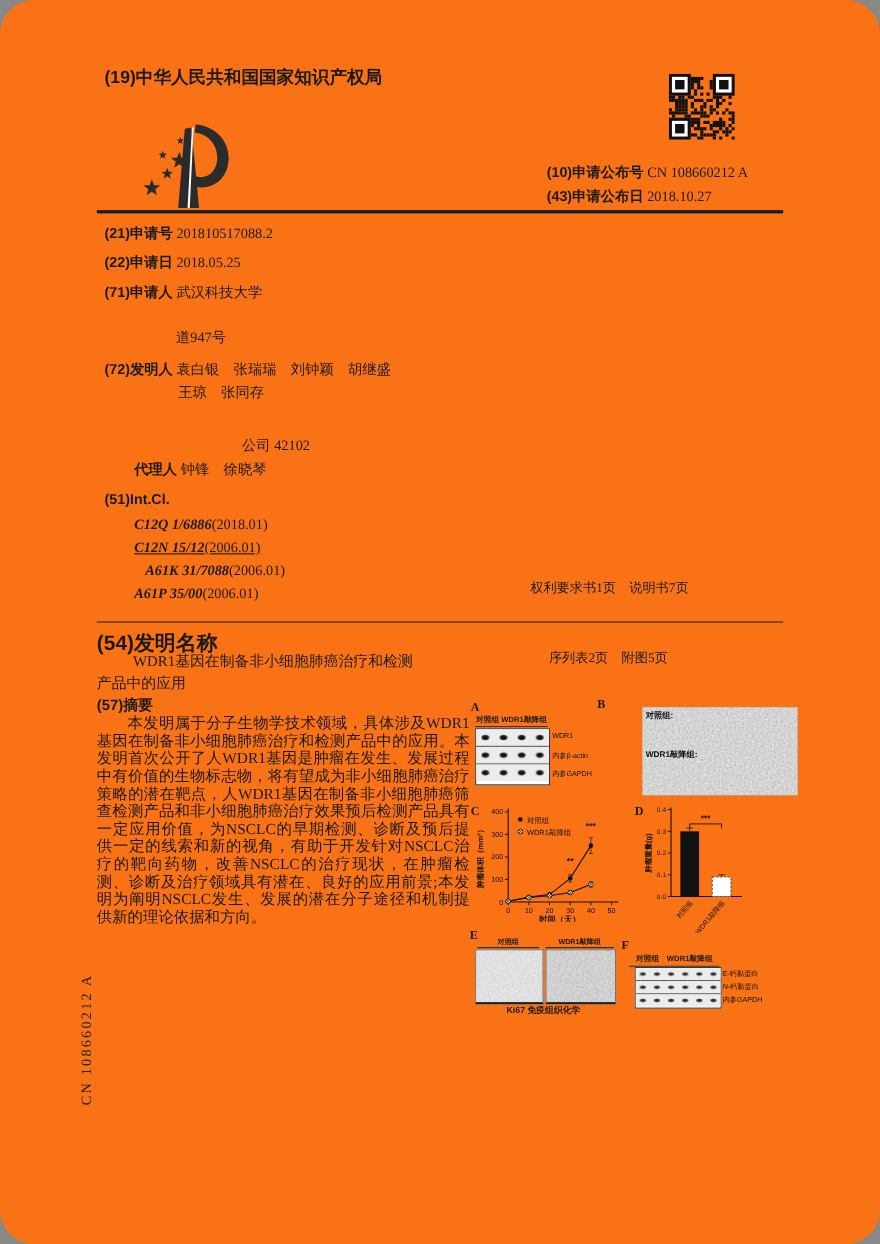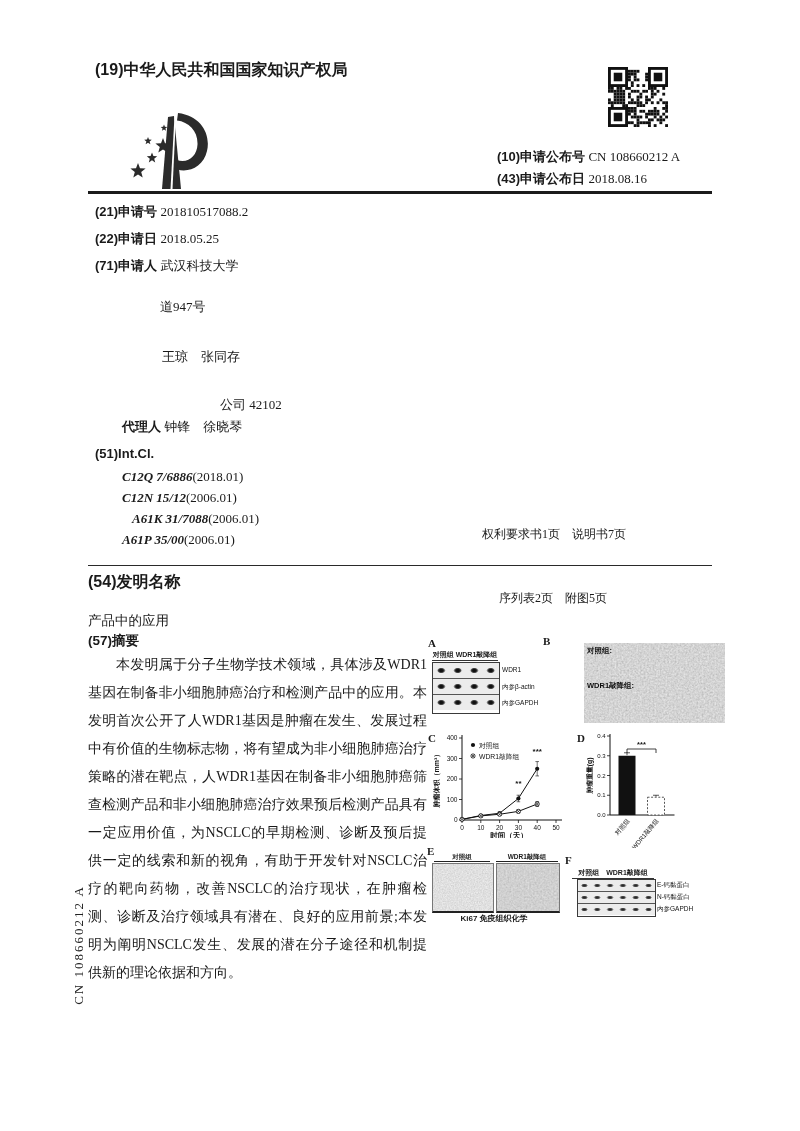--- a/index.html
+++ b/index.html
@@ -1,26 +1,26 @@
 <!DOCTYPE html>
 <html><head>
 <meta charset="utf-8">
 <style>
   html,body{margin:0;padding:0;background:#888;}
-  .page{position:relative;width:800px;height:1131px;background:#ffffff;margin:0 auto;
-        font-family:"Liberation Serif","DejaVu Serif",serif;color:#1a1a1a;overflow:hidden;}
+  .page{position:relative;width:800px;height:1131px;background:#f97316;margin:0 auto;
+        font-family:"Liberation Serif","DejaVu Serif",serif;color:#1a1a1a;overflow:hidden;border-radius:31px;}
   .abs{position:absolute;}
   .lbl{font-family:"Liberation Sans","DejaVu Sans",sans-serif;font-weight:bold;}
   .rule-thick{position:absolute;left:88px;width:624px;height:3px;background:#1b1b1b;}
   .rule-thin{position:absolute;left:88px;width:624px;height:1px;background:#2a2a2a;}
   .bib{font-size:13px;white-space:nowrap;}
   .bib .lbl{font-size:13px;}
   .cls{font-style:italic;font-weight:bold;font-size:13px;}
   .cls .yr{font-style:normal;font-weight:normal;text-align:center;}
-  .abstract{width:339px;font-size:14px;line-height:28px;text-align:justify;text-indent:2em;
+  .abstract{width:339px;font-size:14px;line-height:16px;text-align:justify;text-indent:2em;
             color:#191919;}
   .title-line{font-size:13.5px;}
   .side-code{left:79px;top:945px;transform:translate(-50%,-50%) rotate(-90deg);
              white-space:nowrap;font-size:13px;letter-spacing:2px;color:#222;}
   
   #figure{left:425px;top:633px;width:292px;height:300px;}
   .panel-letter{font-family:"Liberation Serif",serif;font-weight:bold;font-size:11px;}
   .grp-hdr{font-size:7px;font-weight:bold;border-bottom:1px solid #333;text-align:center;
            white-space:nowrap;line-height:10px;font-family:"Liberation Sans",sans-serif;}
   .blot-box{border:1px solid #3a3a3a;background:#fff;}
@@ -244,72 +244,77 @@
       <polygon points="46.0,21.5 46.9,23.8 49.3,23.9 47.4,25.5 48.1,27.8 46.0,26.5 43.9,27.8 44.6,25.5 42.7,23.9 45.1,23.8" fill="#2b2b2b"></polygon>
     </svg>
 
 
   <div class="abs bib" style="left:497px;top:148px;">
     <span class="lbl">(10)申请公布号</span>
     <span>CN 108660212 A</span>
   </div>
   <div class="abs bib" style="left:497px;top:170px;">
     <span class="lbl">(43)申请公布日</span>
-    <span>2018.08.16</span>
+    <span>2018.10.27</span>
   </div>
 
   <div class="rule-thick" style="top:191px;"></div>
 
   <div class="abs bib" style="left:95px;top:203px;">
     <span class="lbl">(21)申请号</span>
     <span>201810517088.2</span>
   </div>
   <div class="abs bib" style="left:95px;top:230px;">
     <span class="lbl">(22)申请日</span>
     <span>2018.05.25</span>
   </div>
   <div class="abs bib" style="left:95px;top:257px;">
     <span class="lbl">(71)申请人</span>
     <span>武汉科技大学</span>
   </div>
   <div class="abs bib" style="left:160px;top:298px;">
     <span>道947号</span>
   </div>
+  <div class="abs bib" style="left:95px;top:327px;">
+    <span class="lbl">(72)发明人</span>
+    <span>袁白银　张瑞瑞　刘钟颖　胡继盛</span>
+  </div>
   <div class="abs bib" style="left:162px;top:348px;">
     <span>王琼　张同存</span>
   </div>
   <div class="abs bib" style="left:220px;top:396px;">
     <span>公司 42102</span>
   </div>
   <div class="abs bib" style="left:122px;top:418px;">
     <span class="lbl">代理人</span>
     <span>钟锋　徐晓琴</span>
   </div>
   <div class="abs bib" style="left:95px;top:446px;">
     <span class="lbl">(51)Int.Cl.</span>
   </div>
   <div class="abs cls" style="left:122px;top:469px;">
-    <span>C12Q 7/6886</span><span class="yr">(2018.01)</span>
-  </div>
-  <div class="abs cls" style="left:122px;top:490px;">
+    <span>C12Q 1/6886</span><span class="yr">(2018.01)</span>
+  </div>
+  <div class="abs cls" style="left:122px;top:490px;text-decoration:underline;">
     <span>C12N 15/12</span><span class="yr">(2006.01)</span>
   </div>
   <div class="abs cls" style="left:132px;top:511px;">
     <span>A61K 31/7088</span><span class="yr">(2006.01)</span>
   </div>
   <div class="abs cls" style="left:122px;top:532px;">
     <span>A61P 35/00</span><span class="yr">(2006.01)</span>
   </div>
 
   <div class="abs pages" style="left:482px;top:526px;">权利要求书1页　说明书7页</div>
   <div class="abs pages" style="left:499px;top:547px;margin-top:43px;">序列表2页　附图5页</div>
 
   <div class="rule-thin" style="top:565px;"></div>
 
-  <div class="abs lbl" style="left:88px;top:572px;font-size:16px;text-align:right;">(54)发明名称</div>
+  <div class="abs lbl" style="left:88px;top:572px;font-size:19px;text-align:right;">(54)发明名称</div>
+  <div class="abs title-line" style="left:121px;top:592px;">WDR1基因在制备非小细胞肺癌治疗和检测</div>
   <div class="abs title-line" style="left:88px;top:612px;">产品中的应用</div>
   <div class="abs lbl" style="left:88px;top:632px;font-size:13.5px;">(57)摘要</div>
   <div class="abs abstract" style="left:88px;top:651px;">本发明属于分子生物学技术领域，具体涉及WDR1基因在制备非小细胞肺癌治疗和检测产品中的应用。本发明首次公开了人WDR1基因是肿瘤在发生、发展过程中有价值的生物标志物，将有望成为非小细胞肺癌治疗策略的潜在靶点，人WDR1基因在制备非小细胞肺癌筛查检测产品和非小细胞肺癌治疗效果预后检测产品具有一定应用价值，为NSCLC的早期检测、诊断及预后提供一定的线索和新的视角，有助于开发针对NSCLC治疗的靶向药物，改善NSCLC的治疗现状，在肿瘤检测、诊断及治疗领域具有潜在、良好的应用前景;本发明为阐明NSCLC发生、发展的潜在分子途径和机制提供新的理论依据和方向。</div>
 
   <div id="figure" class="abs">
 
     <div class="abs panel-letter" style="left:3px;top:4px;">A</div>
     <div class="abs grp-hdr" style="left:7px;top:17px;width:66px;">对照组 WDR1敲降组</div>
     <div class="abs blot-box" style="left:7px;top:29px;width:66px;height:50px;">
       <div class="blot-row bands4" style="height:15px;"></div>

